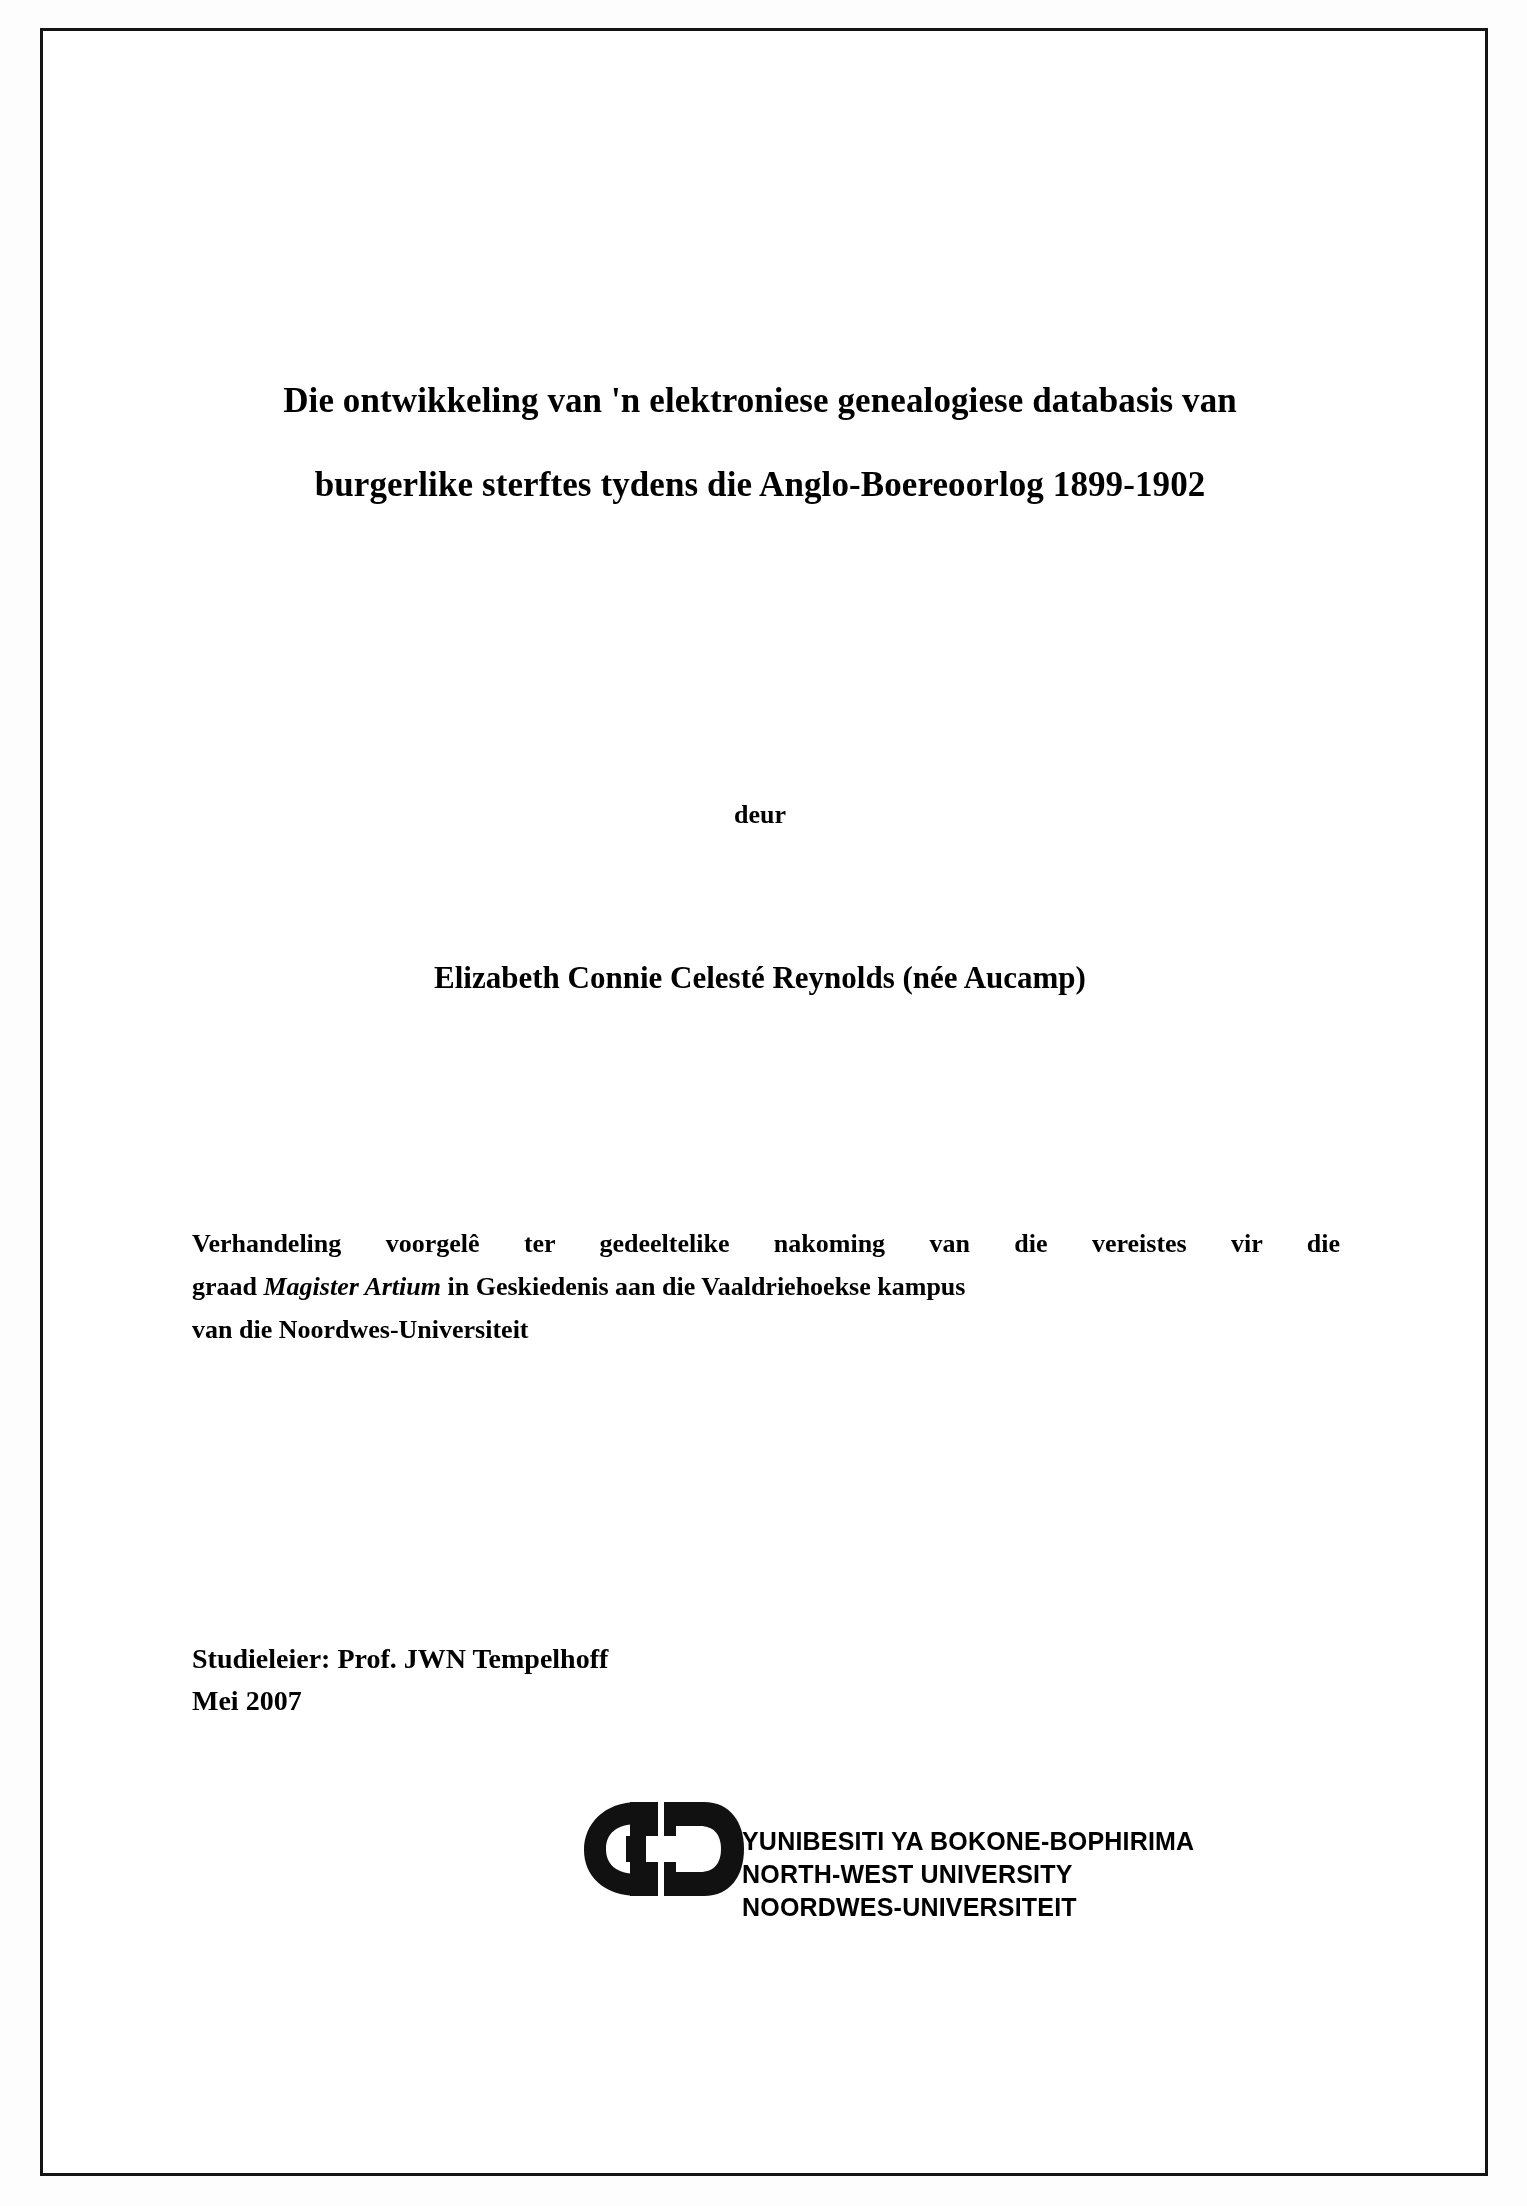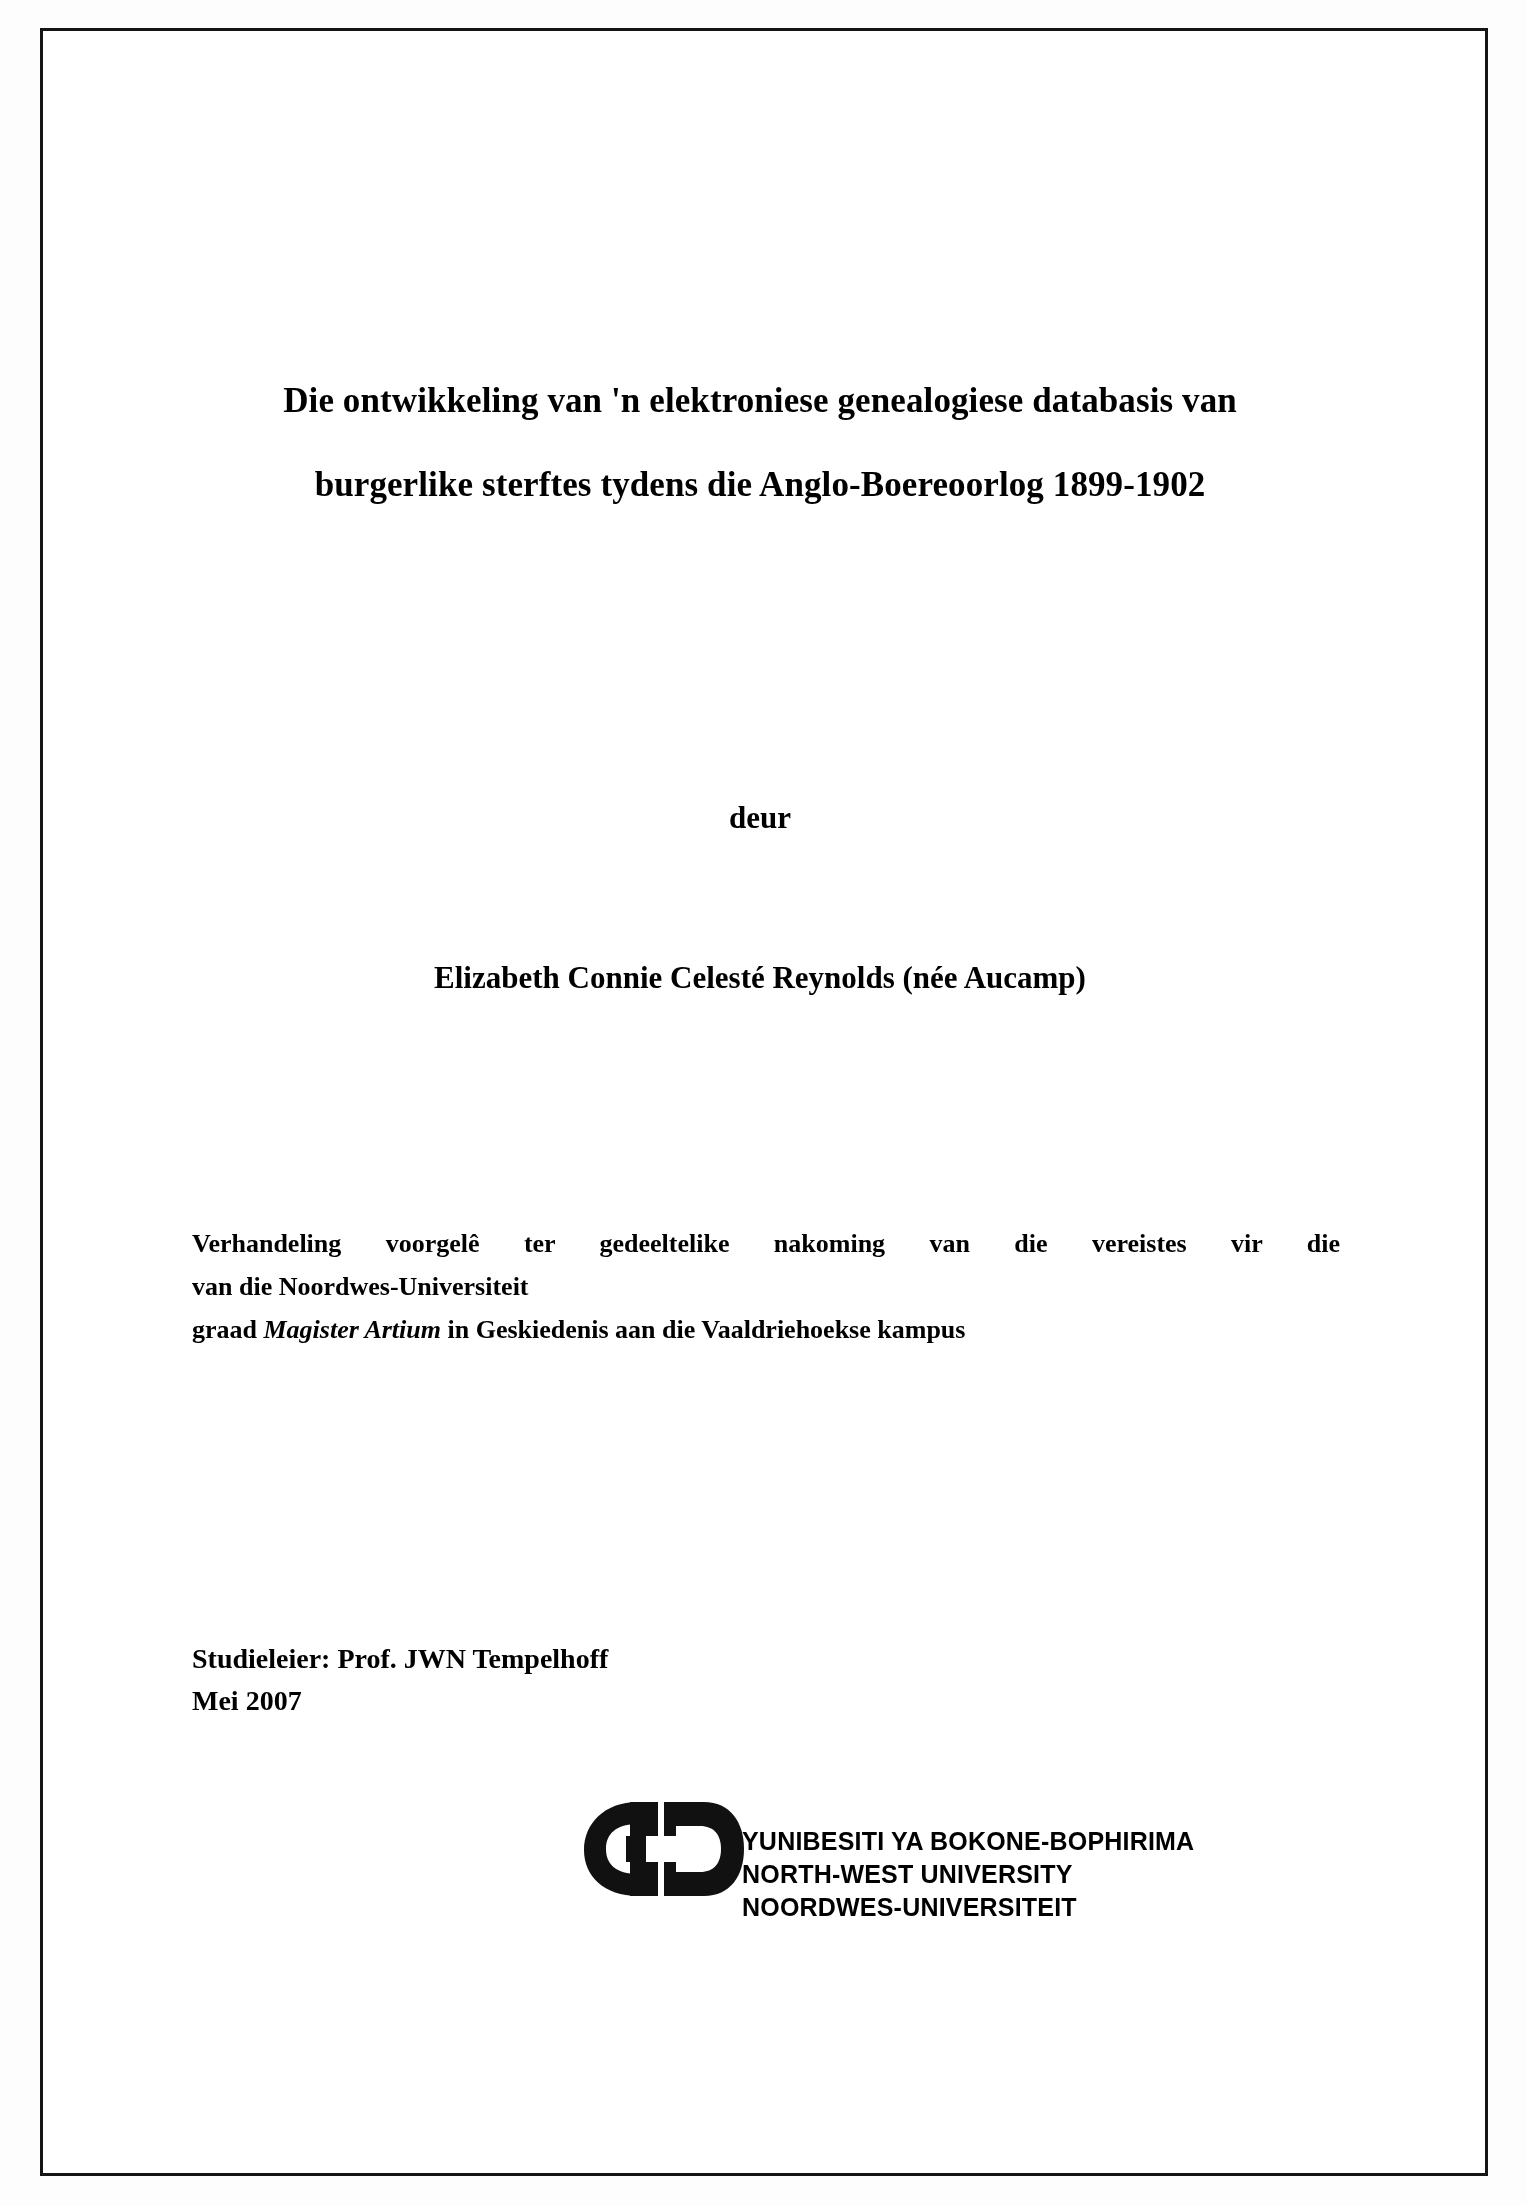--- a/index.html
+++ b/index.html
@@ -61,21 +61,21 @@
   .title-line.second {
     margin-top: 18px;
   }
 
   .deur {
     position: absolute;
     top: 800px;
     left: 0;
     width: 1220px;
     text-align: center;
-    font-size: 31px;
+    font-size: 26px;
   }
 
   .author {
     position: absolute;
     top: 960px;
     left: 0;
     width: 1220px;
     text-align: center;
     font-size: 31px;
   }
@@ -154,22 +154,22 @@
     <div class="title-line">Die ontwikkeling van 'n elektroniese genealogiese databasis van</div>
     <div class="title-line second">burgerlike sterftes tydens die Anglo-Boereoorlog 1899-1902</div>
   </div>
 
   <div class="deur">deur</div>
 
   <div class="author">Elizabeth Connie Celesté Reynolds (née Aucamp)</div>
 
   <div class="statement">
     <div class="just">Verhandeling voorgelê ter gedeeltelike nakoming van die vereistes vir die</div>
+    <div class="plain"><span>graad </span><i>Magister Artium</i><span> in Geskiedenis aan die Vaaldriehoekse kampus</span></div>
     <div class="plain">van die Noordwes-Universiteit</div>
-    <div class="plain"><span>graad </span><i>Magister Artium</i><span> in Geskiedenis aan die Vaaldriehoekse kampus</span></div>
   </div>
 
   <div class="supervisor">
     <div>Studieleier: Prof. JWN Tempelhoff</div>
     <div>Mei 2007</div>
   </div>
 
   <div class="logo-block">
     <div class="logo-mark">
       <svg width="200" height="106" viewBox="0 0 200 106" xmlns="http://www.w3.org/2000/svg">

